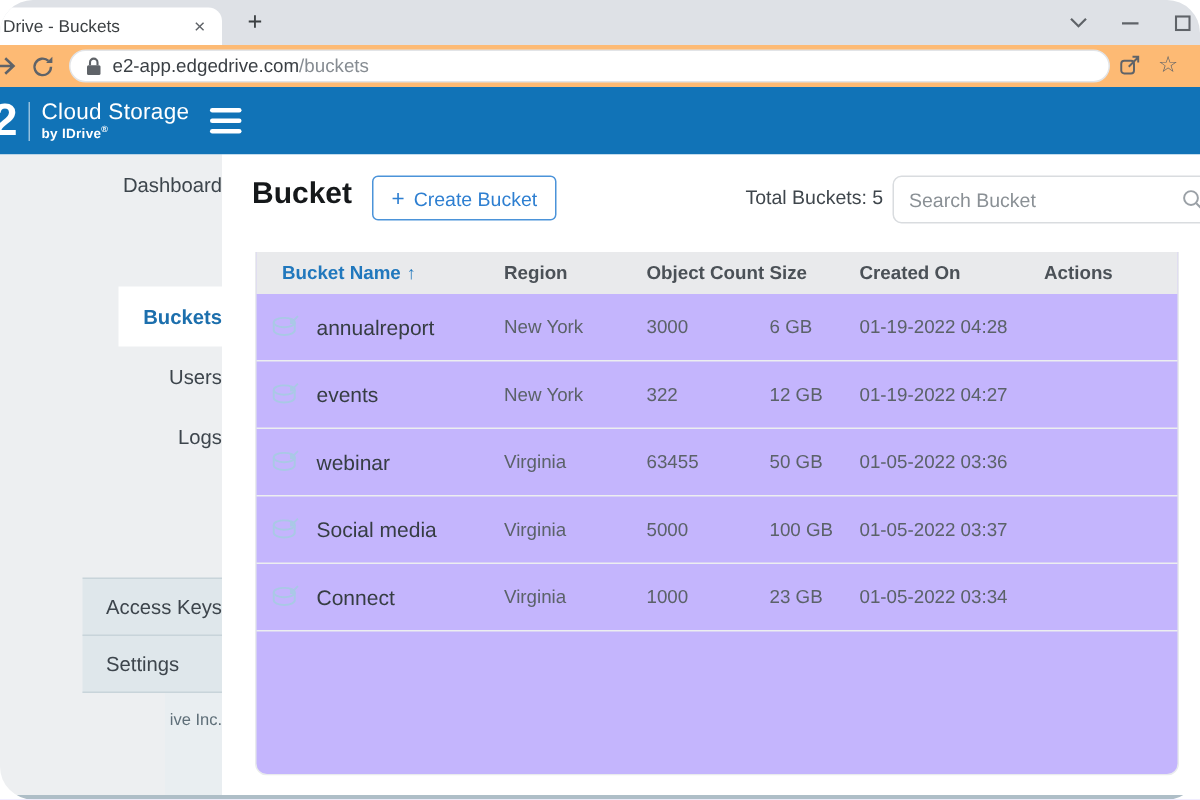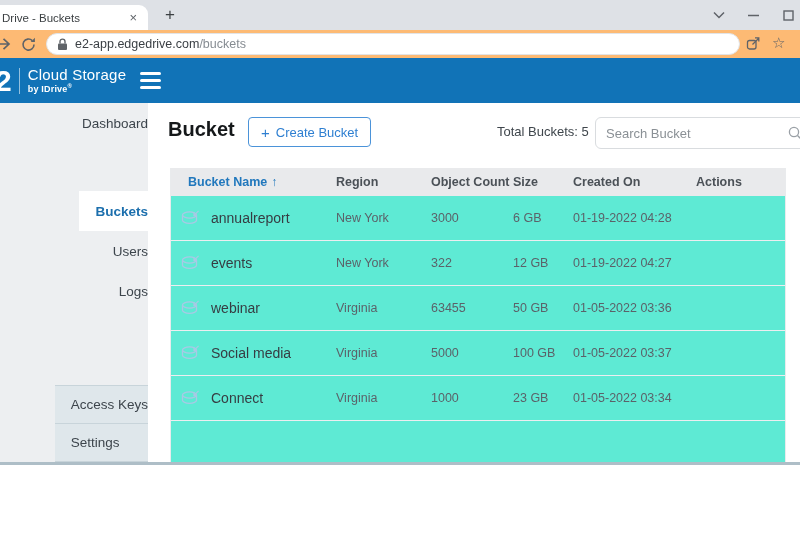--- a/index.html
+++ b/index.html
@@ -1,18 +1,18 @@
 <!DOCTYPE html>
 <html><head>
 <meta charset="utf-8">
 <style>
   html,body{margin:0;padding:0;background:#fff;}
   *{box-sizing:border-box;}
-  .window{position:relative;width:800px;height:465px;overflow:hidden;background:#fff;
-          font-family:"Liberation Sans",sans-serif;-webkit-font-smoothing:antialiased;}
+  .window{position:relative;width:800px;height:533px;overflow:hidden;background:#fff;
+          font-family:"Liberation Sans",sans-serif;border-radius:22px;-webkit-font-smoothing:antialiased;}
 
   
   .tabbar{position:relative;height:30px;background:#dee1e6;}
   .tab{position:absolute;left:-14px;top:5px;width:162px;height:25px;background:#fff;
        border-radius:9px 9px 0 0;display:flex;align-items:center;padding:0 8px 0 16px;}
   .tab-title{flex:1;font-size:11.5px;color:#3c4043;white-space:nowrap;overflow:hidden;}
   .tab-close{font-size:13px;color:#5f6368;cursor:pointer;padding:0 3px;}
   .new-tab{position:absolute;left:158px;top:3px;width:24px;height:24px;display:flex;
            align-items:center;justify-content:center;font-size:17px;color:#3c4043;}
   .win-controls{position:absolute;right:6px;top:0;height:30px;display:flex;align-items:center;gap:23px;}
@@ -61,21 +61,21 @@
   .total-label{position:absolute;left:349px;top:21px;font-size:13px;color:#3f464c;}
   .search-wrap{position:absolute;left:447px;top:14px;width:240px;height:32px;}
   .search-input{width:100%;height:100%;border:1px solid #d9dcdf;border-radius:6px;
                 padding:0 24px 0 10px;font-size:13px;color:#3a3f44;outline:none;
                 font-family:"Liberation Sans",sans-serif;}
   .search-input::placeholder{color:#8a9095;}
   .search-icon{position:absolute;left:193px;top:9px;}
 
   
   .table-card{position:absolute;left:22px;top:65px;width:616px;height:349px;
-              border:1px solid #e9ebed;border-top:none;border-radius:0 0 8px 8px;background:#5eead4;}
+              border:1px solid #e9ebed;border-top:none;border-radius:0 0 8px 8px;background:#c4b5fd;}
   .tgrid{display:grid;grid-template-columns:30px 125px 95px 82px 60px 123px auto;
          align-items:center;padding-left:10px;}
   .thead{height:28px;background:#e9eaec;font-size:12.5px;font-weight:600;color:#4b5157;}
   .th-name{grid-column:1 / 3;padding-left:7px;color:#2178bd;cursor:pointer;}
   .sort-arrow{margin-left:4px;font-size:12px;}
   .trow{height:45px;border-bottom:1px solid #eceef0;cursor:pointer;}
   .cell-icon{display:flex;align-items:center;}
   .cell-name{font-size:14px;color:#363d43;font-weight:500;}
   .cell{font-size:12.5px;color:#5b6269;}
 

